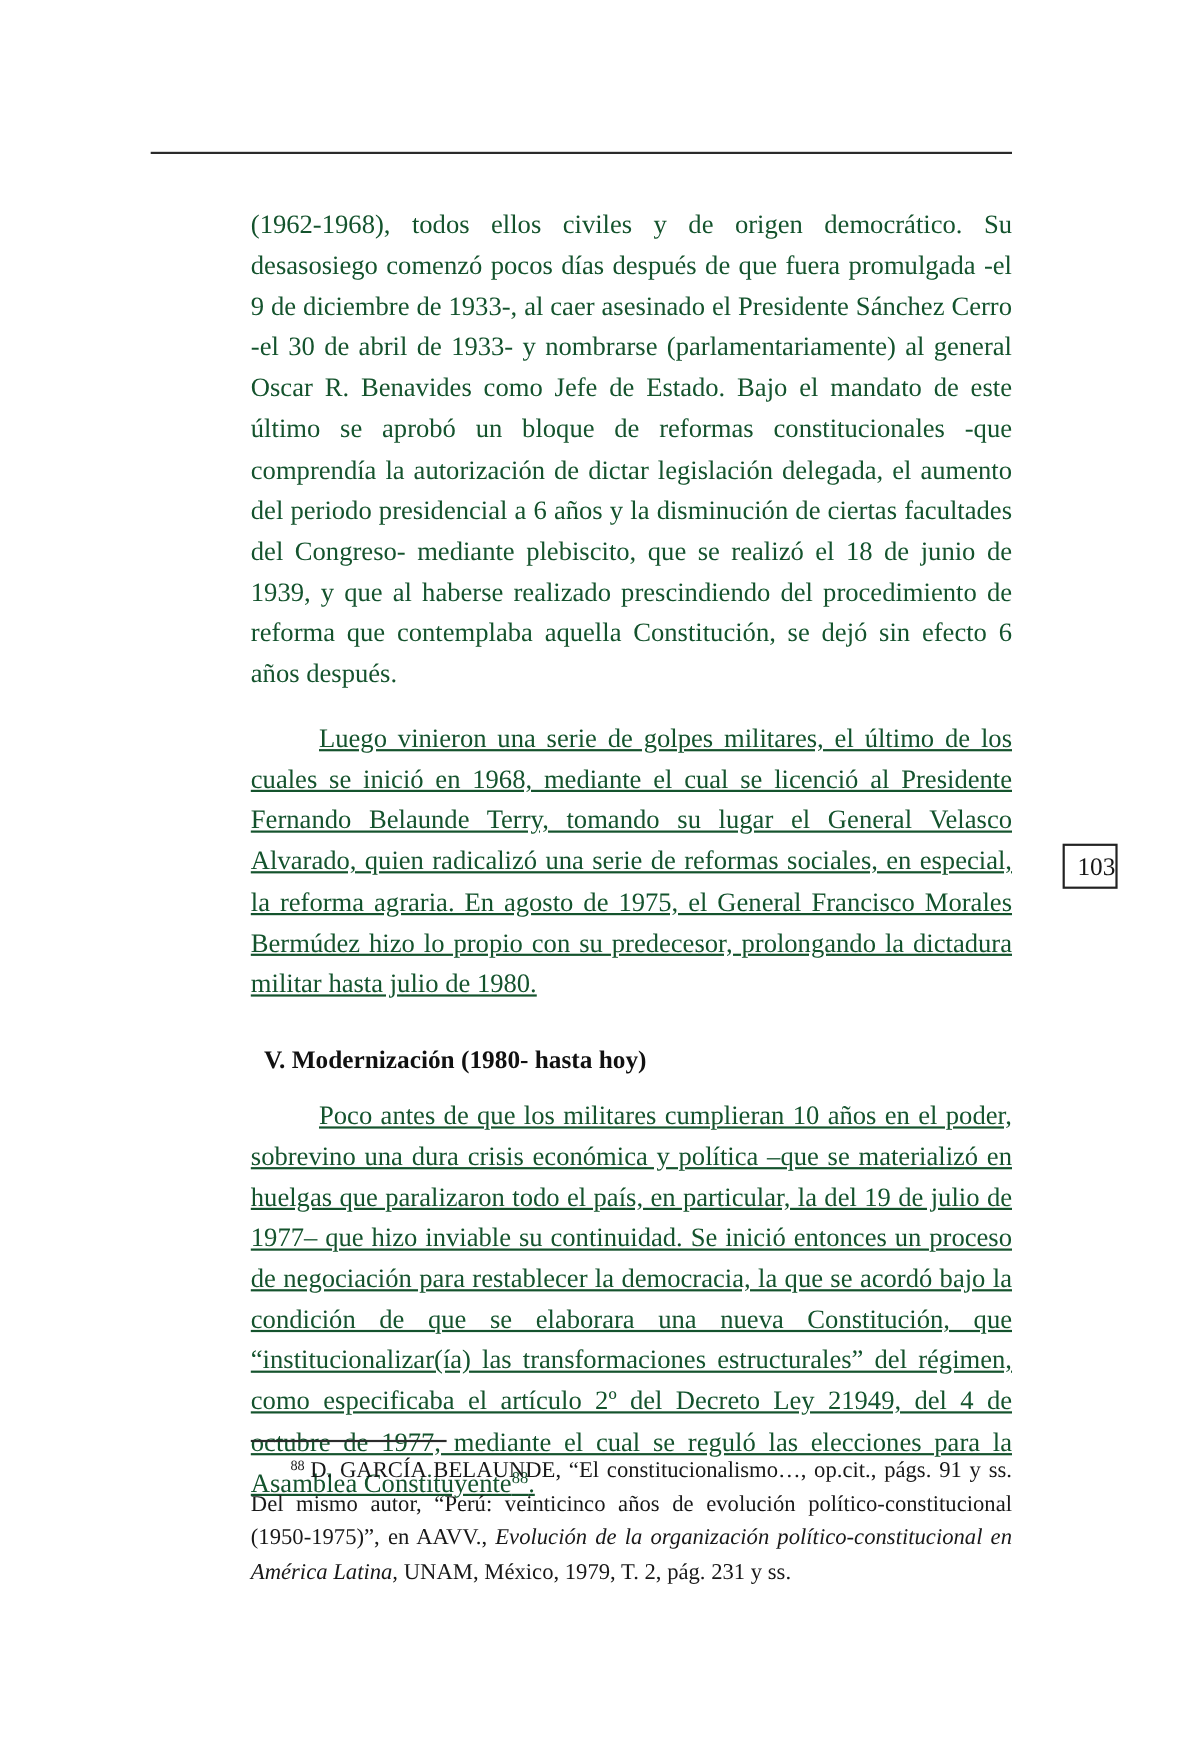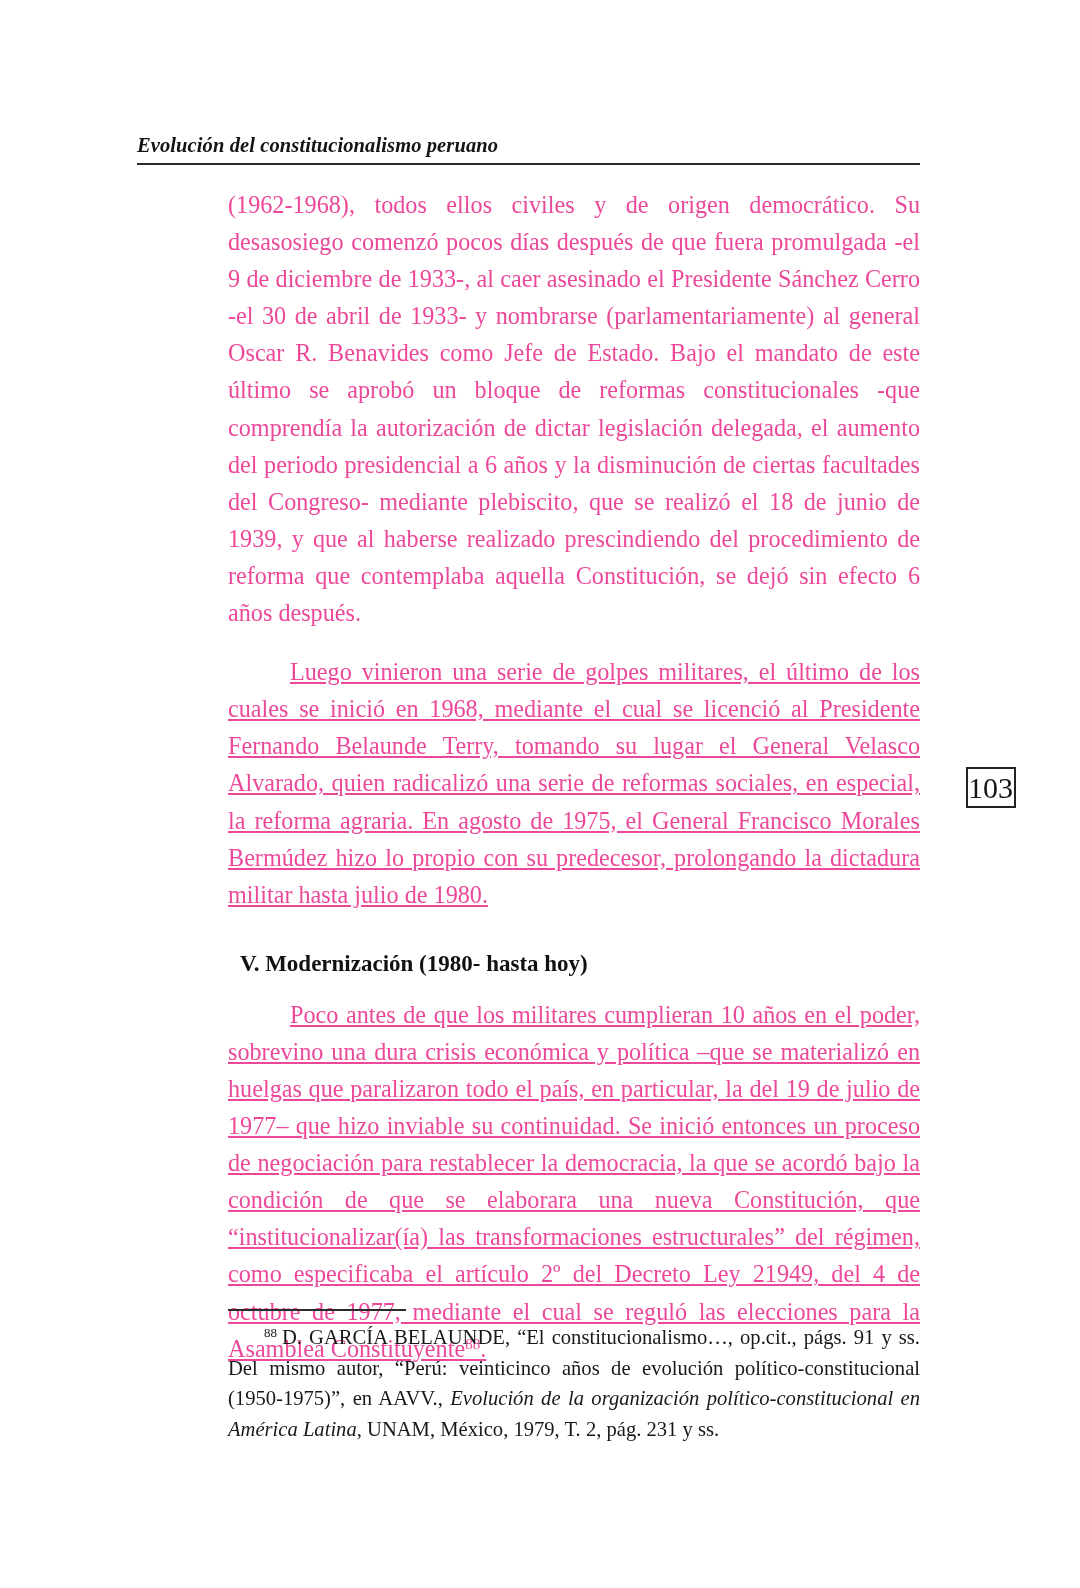--- a/index.html
+++ b/index.html
@@ -51,21 +51,21 @@
     top: 186px;
     width: 692px;
   }
 
   p.body {
     margin: 0;
     font-size: 24.2px;
     line-height: 37.1px;
     text-align: justify;
     text-justify: inter-word;
-    color: #ec4899;
+    color: #14532d;
     hyphens: none;
   }
   p.body.indent {
     text-indent: 62px;
     text-decoration: underline;
   }
   p.spaced {
     margin-top: 22px;
   }
 
@@ -89,22 +89,22 @@
   .page-number-box {
     position: absolute;
     left: 966px;
     top: 767px;
     width: 50px;
     height: 41px;
     border: 2.4px solid #222222;
     box-sizing: border-box;
     display: flex;
     align-items: center;
-    justify-content: flex-start;
-    font-size: 30px;
+    justify-content: flex-end;
+    font-size: 23px;
     color: #161616;
     background: #ffffff;
   }
 
   
   .footnote-area {
     position: absolute;
     left: 228px;
     top: 1309px;
     width: 692px;
@@ -132,21 +132,20 @@
   .ital {
     font-style: italic;
   }
 </style>
 </head>
 <body>
 
 <div class="page">
 
   <div class="header">
-    <div class="header-title">Evolución del constitucionalismo peruano</div>
     <div class="header-rule"></div>
   </div>
 
   <div class="column">
 
     <p class="body">(1962-1968), todos ellos civiles y de origen democrático. Su desasosiego comenzó pocos días después de que fuera promulgada -el 9 de diciembre de 1933-, al caer asesinado el Presidente Sánchez Cerro -el 30 de abril de 1933- y nombrarse (parlamentariamente) al general Oscar R. Benavides como Jefe de Estado. Bajo el mandato de este último se aprobó un bloque de reformas constitucionales -que comprendía la autorización de dictar legislación delegada, el aumento del periodo presidencial a 6 años y la disminución de ciertas facultades del Congreso- mediante plebiscito, que se realizó el 18 de junio de 1939, y que al haberse realizado prescindiendo del procedimiento de reforma que contemplaba aquella Constitución, se dejó sin efecto 6 años después.</p>
 
     <p class="body indent spaced">Luego vinieron una serie de golpes militares, el último de los cuales se inició en 1968, mediante el cual se licenció al Presidente Fernando Belaunde Terry, tomando su lugar el General Velasco Alvarado, quien radicalizó una serie de reformas sociales, en especial, la reforma agraria. En agosto de 1975, el General Francisco Morales Bermúdez hizo lo propio con su predecesor, prolongando la dictadura militar hasta julio de 1980.</p>
 
     <h2 class="section-heading">V. Modernización (1980- hasta hoy)</h2>

